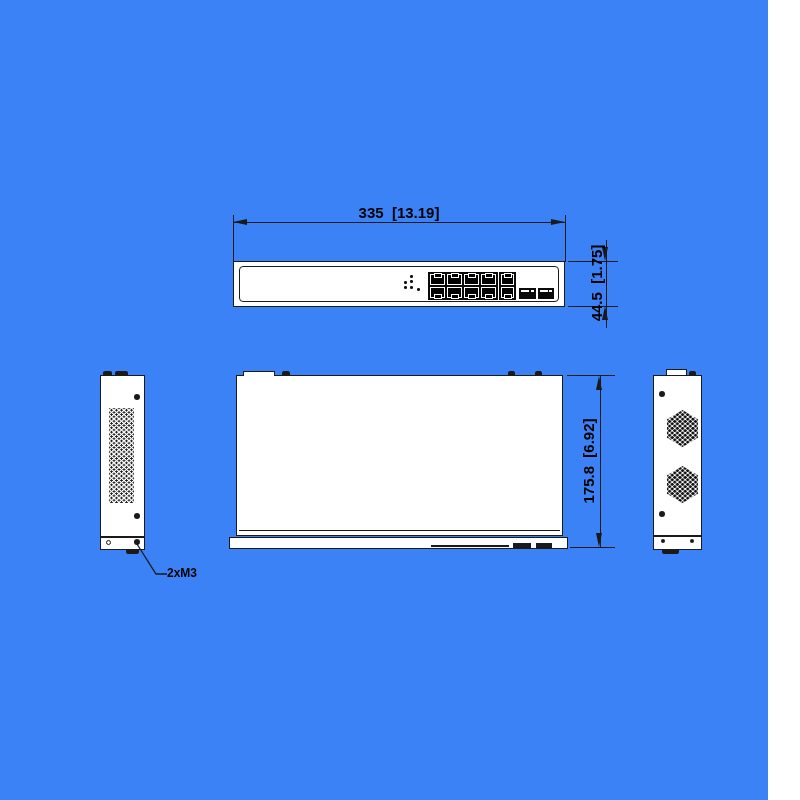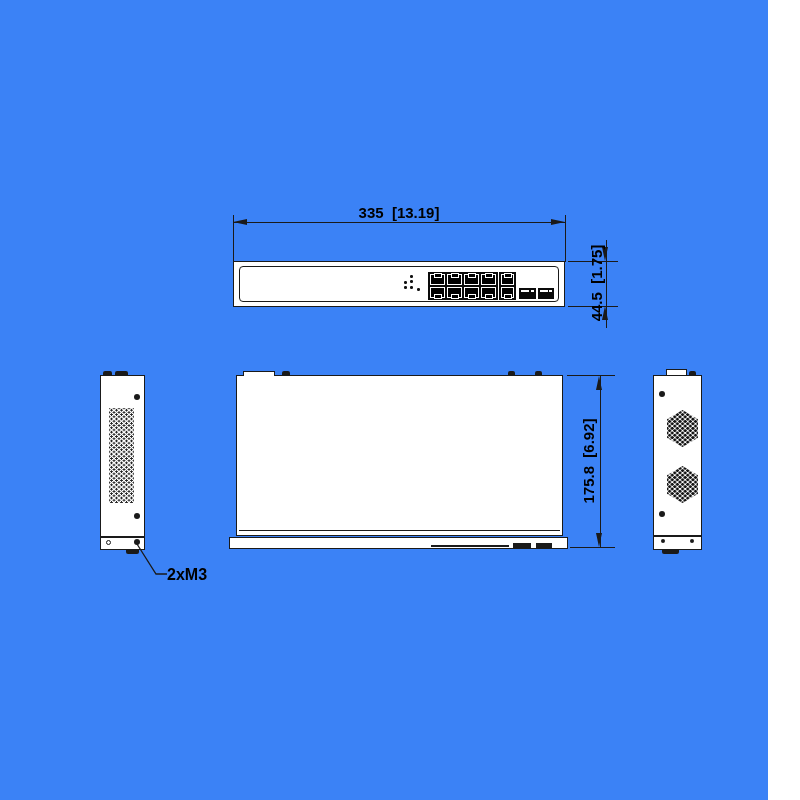--- a/index.html
+++ b/index.html
@@ -17,21 +17,21 @@
   
   .arr{position:absolute;width:0;height:0;border-style:solid;border-color:transparent}
   .arr-l{border-width:3.5px 14px 3.5px 0;border-right-color:#1a1a1a}
   .arr-r{border-width:3.5px 0 3.5px 14px;border-left-color:#1a1a1a}
   .arr-u{border-width:0 3.5px 14px 3.5px;border-bottom-color:#1a1a1a}
   .arr-d{border-width:14px 3.5px 0 3.5px;border-top-color:#1a1a1a}
   
   .dim{position:absolute;font-weight:bold;font-size:15px;line-height:16px;color:#000;
        white-space:pre;text-align:center}
   .vtext{transform:rotate(-90deg)}
-  .note{position:absolute;font-weight:bold;font-size:16px;color:#000;white-space:pre}
+  .note{position:absolute;font-weight:bold;font-size:12px;color:#000;white-space:pre}
   
   .hole{position:absolute;border-radius:50%;background:#1a1a1a}
   .hole.open{background:#fff;border:1px solid #1a1a1a;box-sizing:border-box}
   .led{position:absolute;width:2.5px;height:2.5px;background:#111;border-radius:50%}
   
   .tab{position:absolute;background:#1a1a1a;border-radius:2px 2px 0 0}
   .tab.b{border-radius:0 0 2px 2px}
   .tab.outline{background:#fff;border:1px solid #1a1a1a;border-bottom:none;box-sizing:border-box;border-radius:0}
   
   .vent{position:absolute;

